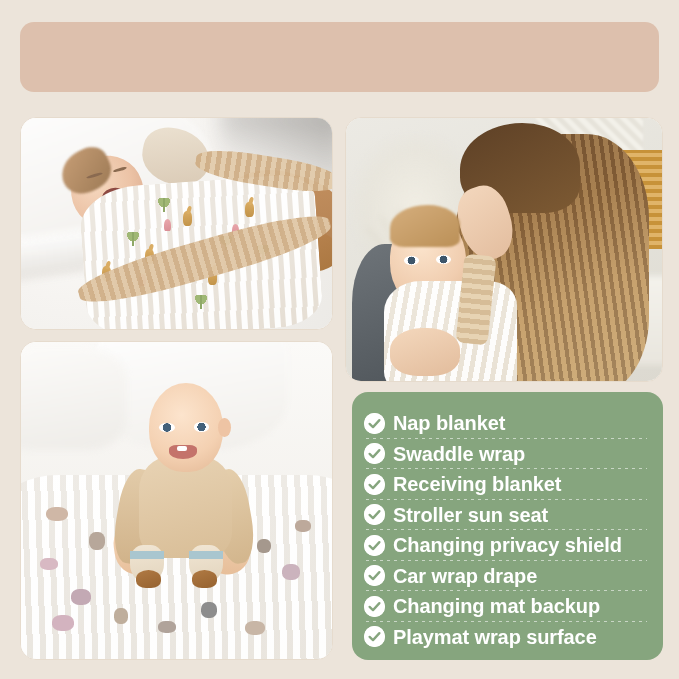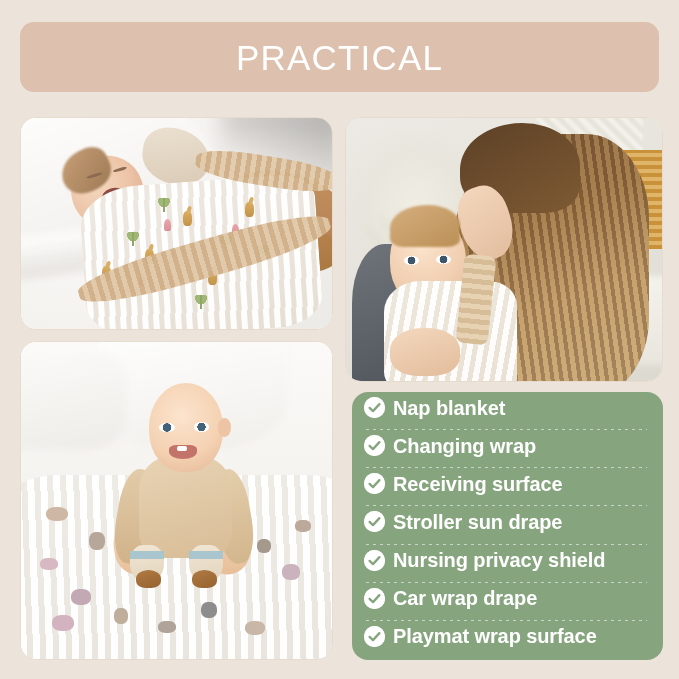--- a/index.html
+++ b/index.html
@@ -434,21 +434,21 @@
     filter:blur(.3px);
   }
 
   
   .feature-panel {
     position:absolute;
     left:352px; top:392px;
     width:311px; height:268px;
     background:#86a57e;
     border-radius:16px;
-    padding:0 14px 8px 12px;
+    padding:16px 14px 8px 12px;
     display:flex;
     flex-direction:column;
     justify-content:space-between;
   }
   .feature-item {
     display:flex;
     align-items:center;
     gap:8px;
     height:31px;
     position:relative;
@@ -481,21 +481,20 @@
     line-height:1;
   }
 </style>
 </head>
 <body>
 
 <div class="page">
 
   <div class="header-banner">
     <div class="header-title">
-      <span class="title-light">PRACTICAL</span>
     </div>
   </div>
 
   <div class="photo-card" id="card-top-left">
     <div class="photo-inner">
       <div class="p1-bg"></div>
       <div class="p1-shadowtop"></div>
       <div class="p1-pillow"></div>
       <div class="p1-sheetfold"></div>
       <div class="p1-legs"></div>
@@ -606,63 +605,72 @@
       <span class="feature-label">Nap blanket</span>
     </div>
 
     <div class="feature-item">
       <span class="check-icon">
         <svg width="21" height="21" viewBox="0 0 21 21">
             <circle cx="10.5" cy="10.5" r="10.5" fill="#ffffff"></circle>
             <path d="M5.6 10.9 L9.0 14.1 L15.4 7.1" stroke="#86a57e" stroke-width="2.3" fill="none" stroke-linecap="round" stroke-linejoin="round"></path>
           </svg>
       </span>
-      <span class="feature-label">Changing wrap</span>
-    </div>
-
-    <div class="feature-item">
-      <span class="check-icon">
-        <svg width="21" height="21" viewBox="0 0 21 21">
-            <circle cx="10.5" cy="10.5" r="10.5" fill="#ffffff"></circle>
-            <path d="M5.6 10.9 L9.0 14.1 L15.4 7.1" stroke="#86a57e" stroke-width="2.3" fill="none" stroke-linecap="round" stroke-linejoin="round"></path>
-          </svg>
-      </span>
-      <span class="feature-label">Receiving surface</span>
-    </div>
-
-    <div class="feature-item">
-      <span class="check-icon">
-        <svg width="21" height="21" viewBox="0 0 21 21">
-            <circle cx="10.5" cy="10.5" r="10.5" fill="#ffffff"></circle>
-            <path d="M5.6 10.9 L9.0 14.1 L15.4 7.1" stroke="#86a57e" stroke-width="2.3" fill="none" stroke-linecap="round" stroke-linejoin="round"></path>
-          </svg>
-      </span>
-      <span class="feature-label">Stroller sun drape</span>
-    </div>
-
-    <div class="feature-item">
-      <span class="check-icon">
-        <svg width="21" height="21" viewBox="0 0 21 21">
-            <circle cx="10.5" cy="10.5" r="10.5" fill="#ffffff"></circle>
-            <path d="M5.6 10.9 L9.0 14.1 L15.4 7.1" stroke="#86a57e" stroke-width="2.3" fill="none" stroke-linecap="round" stroke-linejoin="round"></path>
-          </svg>
-      </span>
-      <span class="feature-label">Nursing privacy shield</span>
+      <span class="feature-label">Swaddle wrap</span>
+    </div>
+
+    <div class="feature-item">
+      <span class="check-icon">
+        <svg width="21" height="21" viewBox="0 0 21 21">
+            <circle cx="10.5" cy="10.5" r="10.5" fill="#ffffff"></circle>
+            <path d="M5.6 10.9 L9.0 14.1 L15.4 7.1" stroke="#86a57e" stroke-width="2.3" fill="none" stroke-linecap="round" stroke-linejoin="round"></path>
+          </svg>
+      </span>
+      <span class="feature-label">Receiving blanket</span>
+    </div>
+
+    <div class="feature-item">
+      <span class="check-icon">
+        <svg width="21" height="21" viewBox="0 0 21 21">
+            <circle cx="10.5" cy="10.5" r="10.5" fill="#ffffff"></circle>
+            <path d="M5.6 10.9 L9.0 14.1 L15.4 7.1" stroke="#86a57e" stroke-width="2.3" fill="none" stroke-linecap="round" stroke-linejoin="round"></path>
+          </svg>
+      </span>
+      <span class="feature-label">Stroller sun seat</span>
+    </div>
+
+    <div class="feature-item">
+      <span class="check-icon">
+        <svg width="21" height="21" viewBox="0 0 21 21">
+            <circle cx="10.5" cy="10.5" r="10.5" fill="#ffffff"></circle>
+            <path d="M5.6 10.9 L9.0 14.1 L15.4 7.1" stroke="#86a57e" stroke-width="2.3" fill="none" stroke-linecap="round" stroke-linejoin="round"></path>
+          </svg>
+      </span>
+      <span class="feature-label">Changing privacy shield</span>
     </div>
 
     <div class="feature-item">
       <span class="check-icon">
         <svg width="21" height="21" viewBox="0 0 21 21">
             <circle cx="10.5" cy="10.5" r="10.5" fill="#ffffff"></circle>
             <path d="M5.6 10.9 L9.0 14.1 L15.4 7.1" stroke="#86a57e" stroke-width="2.3" fill="none" stroke-linecap="round" stroke-linejoin="round"></path>
           </svg>
       </span>
       <span class="feature-label">Car wrap drape</span>
     </div>
 
+    <div class="feature-item">
+      <span class="check-icon">
+        <svg width="21" height="21" viewBox="0 0 21 21">
+            <circle cx="10.5" cy="10.5" r="10.5" fill="#ffffff"></circle>
+            <path d="M5.6 10.9 L9.0 14.1 L15.4 7.1" stroke="#86a57e" stroke-width="2.3" fill="none" stroke-linecap="round" stroke-linejoin="round"></path>
+          </svg>
+      </span>
+      <span class="feature-label">Changing mat backup</span>
+    </div>
 
     <div class="feature-item">
       <span class="check-icon">
         <svg width="21" height="21" viewBox="0 0 21 21">
             <circle cx="10.5" cy="10.5" r="10.5" fill="#ffffff"></circle>
             <path d="M5.6 10.9 L9.0 14.1 L15.4 7.1" stroke="#86a57e" stroke-width="2.3" fill="none" stroke-linecap="round" stroke-linejoin="round"></path>
           </svg>
       </span>
       <span class="feature-label">Playmat wrap surface</span>
     </div>

